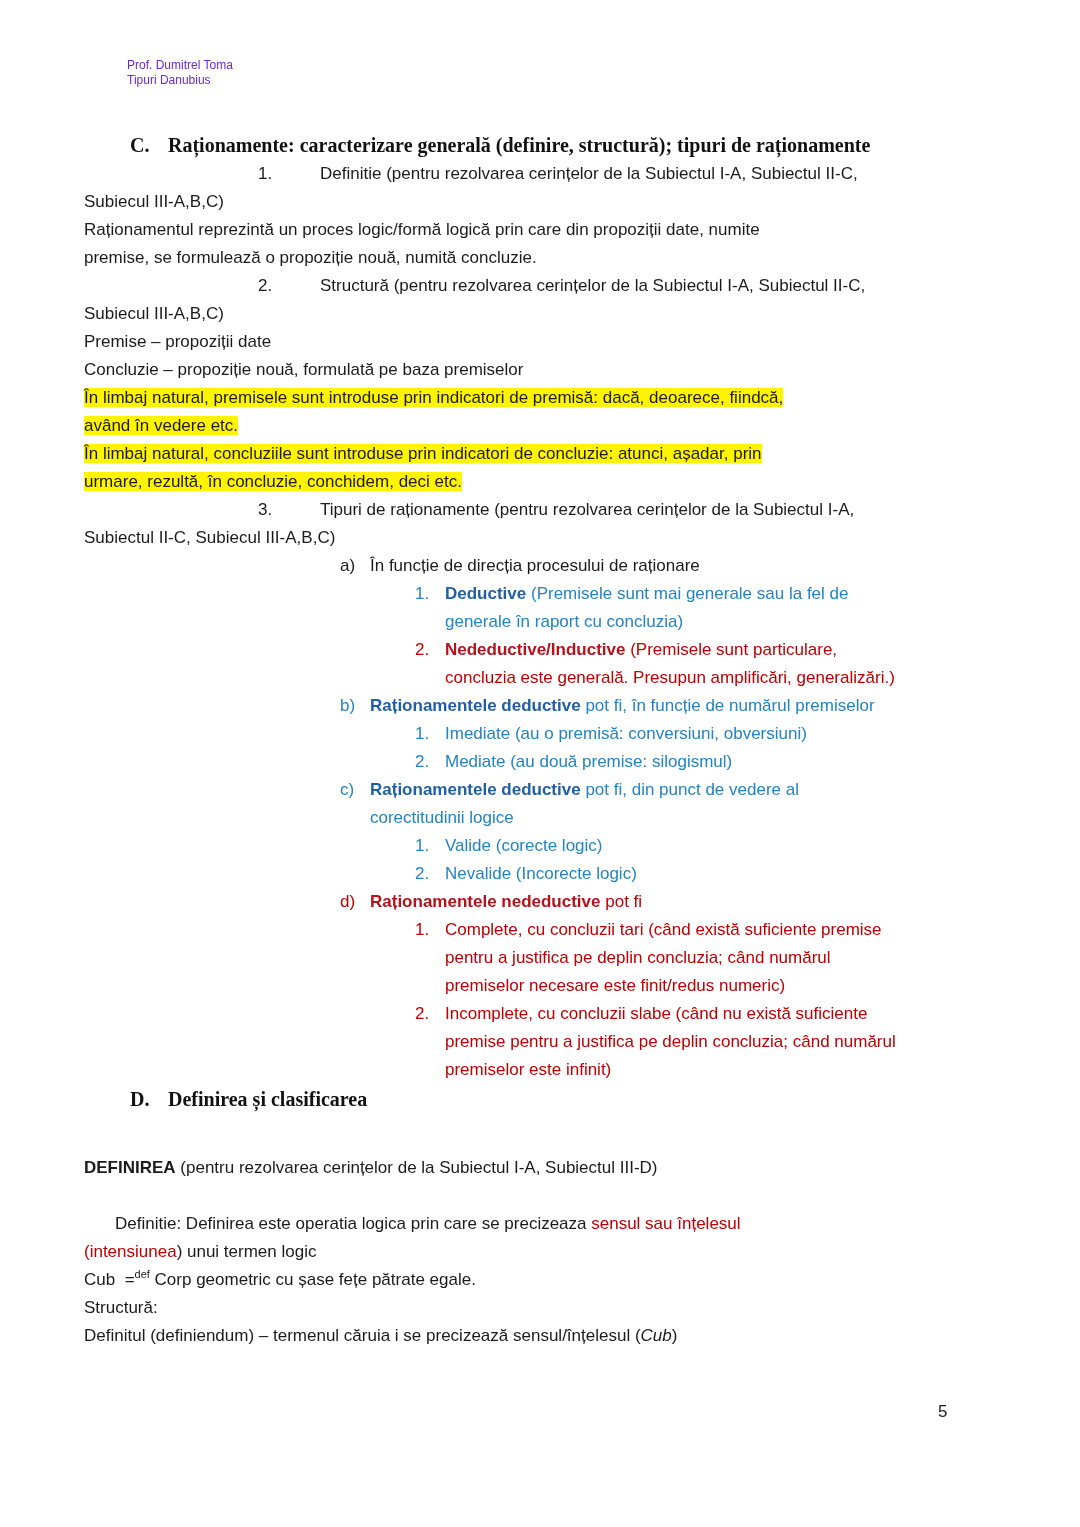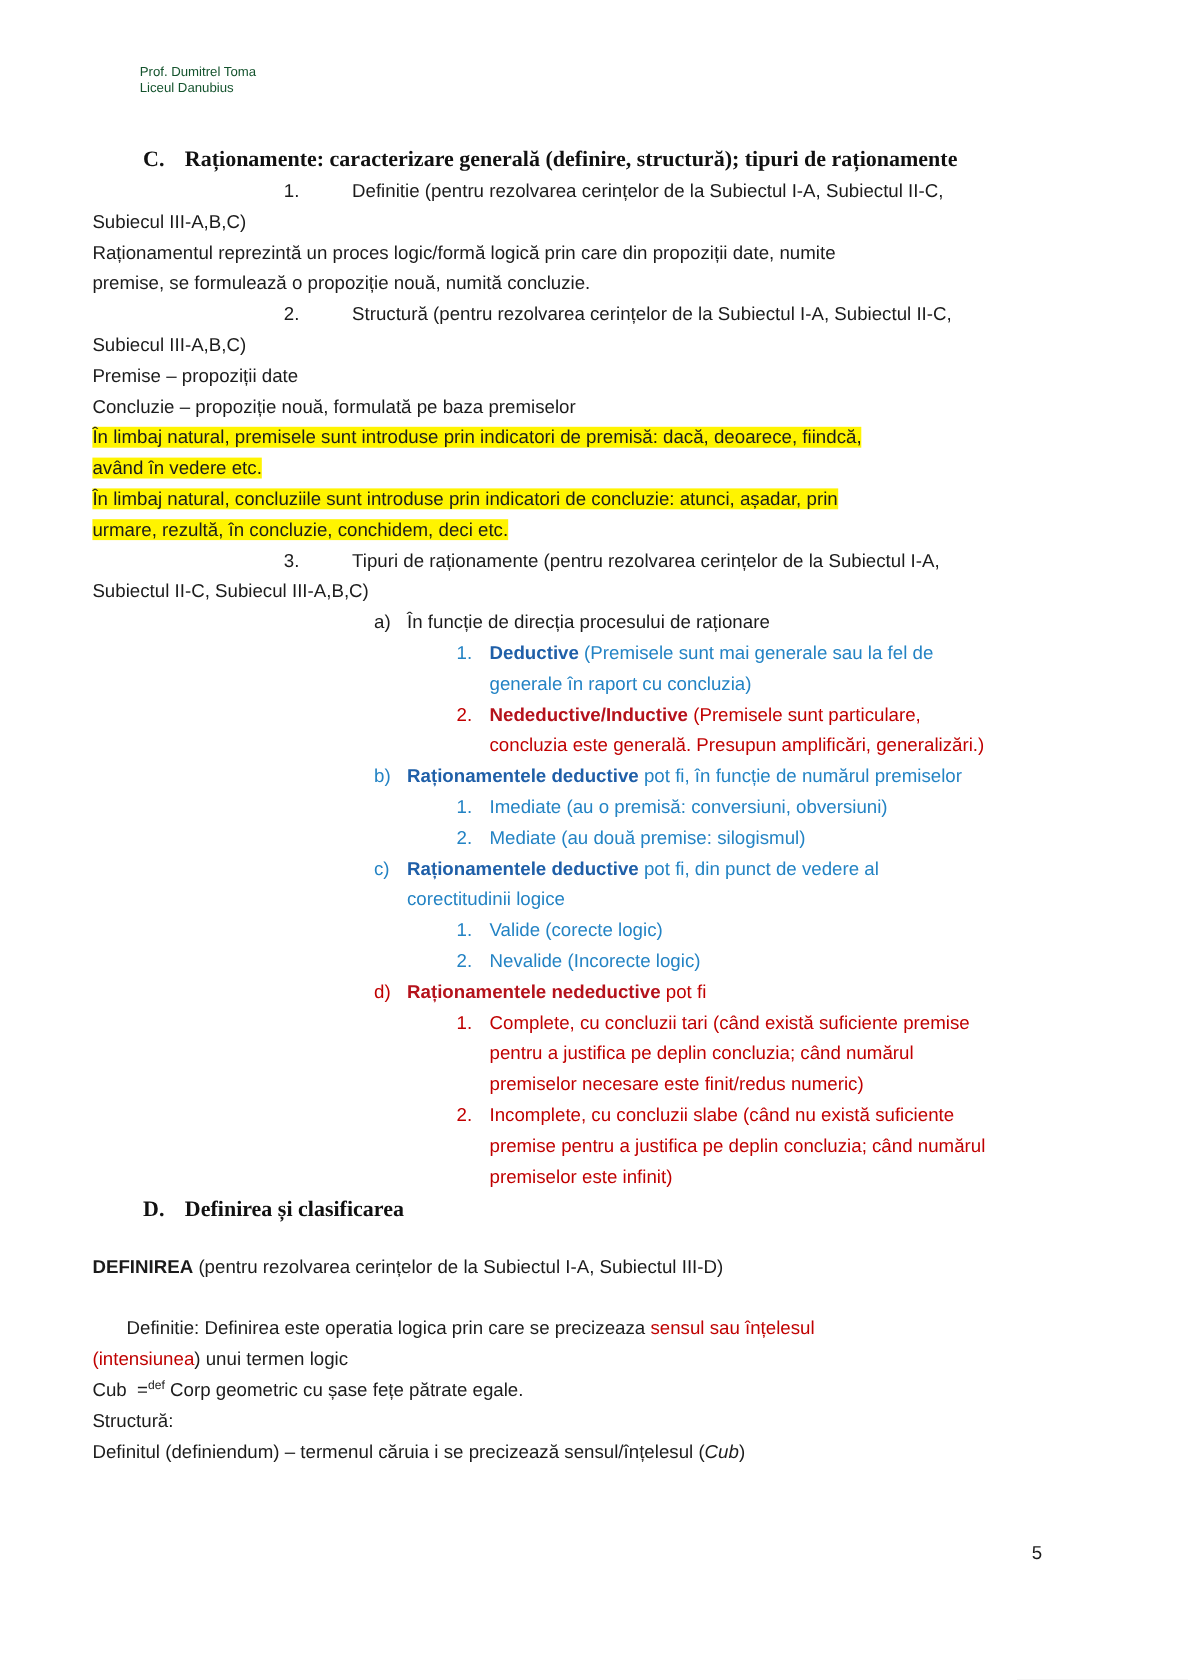--- a/index.html
+++ b/index.html
@@ -7,21 +7,21 @@
     position:relative;
     width:1080px;height:1527px;
     background:#ffffff;
     font-family:"Liberation Sans",sans-serif;
     color:#1b1b1b;
     overflow:hidden;
     margin:0 auto;
   }
   .hdr{
     position:absolute;left:127px;top:58px;
-    font-size:12px;line-height:15px;color:#14532d;
+    font-size:12px;line-height:15px;color:#6d28d9;
   }
   .content{position:absolute;top:130px;left:0;width:100%;}
   .line{
     position:relative;
     min-height:28px;line-height:28px;
     font-size:17px;
     white-space:pre;
   }
   .line .mk{position:absolute;}
   .ind-body{padding-left:84px;}
@@ -46,21 +46,21 @@
     position:absolute;left:938px;top:1402px;
     font-size:17px;color:#1b1b1b;
   }
 </style>
 </head>
 <body>
 
 <div class="page">
   <div class="hdr">
     <div>Prof. Dumitrel Toma</div>
-    <div>Liceul Danubius</div>
+    <div>Tipuri Danubius</div>
   </div>
 
   <div class="content">
       <div class="line ind-heading"><span class="mk">C.</span><span class="seg">Raționamente: caracterizare generală (definire, structură); tipuri de raționamente</span></div>
       <div class="line ind-n1"><span class="mk">1.</span><span class="seg">Definitie (pentru rezolvarea cerințelor de la Subiectul I-A, Subiectul II-C,</span></div>
       <div class="line ind-body"><span class="seg">Subiecul III-A,B,C)</span></div>
       <div class="line ind-body"><span class="seg">Raționamentul reprezintă un proces logic/formă logică prin care din propoziții date, numite</span></div>
       <div class="line ind-body"><span class="seg">premise, se formulează o propoziție nouă, numită concluzie.</span></div>
       <div class="line ind-n1"><span class="mk">2.</span><span class="seg">Structură (pentru rezolvarea cerințelor de la Subiectul I-A, Subiectul II-C,</span></div>
       <div class="line ind-body"><span class="seg">Subiecul III-A,B,C)</span></div>
@@ -85,21 +85,21 @@
       <div class="line ind-n2"><span class="mk c-blue">1.</span><span class="seg c-blue">Valide (corecte logic)</span></div>
       <div class="line ind-n2"><span class="mk c-blue">2.</span><span class="seg c-blue">Nevalide (Incorecte logic)</span></div>
       <div class="line ind-al"><span class="mk c-red">d)</span><span class="seg b c-red">Raționamentele nedeductive</span><span class="seg c-red"> pot fi</span></div>
       <div class="line ind-n2"><span class="mk c-red">1.</span><span class="seg c-red">Complete, cu concluzii tari (când există suficiente premise</span></div>
       <div class="line ind-n2"><span class="seg c-red">pentru a justifica pe deplin concluzia; când numărul</span></div>
       <div class="line ind-n2"><span class="seg c-red">premiselor necesare este finit/redus numeric)</span></div>
       <div class="line ind-n2"><span class="mk c-red">2.</span><span class="seg c-red">Incomplete, cu concluzii slabe (când nu există suficiente</span></div>
       <div class="line ind-n2"><span class="seg c-red">premise pentru a justifica pe deplin concluzia; când numărul</span></div>
       <div class="line ind-n2"><span class="seg c-red">premiselor este infinit)</span></div>
       <div class="line ind-heading"><span class="mk">D.</span><span class="seg">Definirea și clasificarea</span></div>
-      <div class="line ind-body" style="margin-top: 24px;"><span class="seg b">DEFINIREA</span><span class="seg"> (pentru rezolvarea cerințelor de la Subiectul I-A, Subiectul III-D)</span></div>
+      <div class="line ind-body" style="margin-top: 40px;"><span class="seg b">DEFINIREA</span><span class="seg"> (pentru rezolvarea cerințelor de la Subiectul I-A, Subiectul III-D)</span></div>
       <div class="line ind-body" style="margin-top: 28px; margin-left: 31px;"><span class="seg">Definitie: Definirea este operatia logica prin care se precizeaza </span><span class="seg c-red">sensul sau înțelesul</span></div>
       <div class="line ind-body"><span class="seg c-red">(intensiunea</span><span class="seg">) unui termen logic</span></div>
       <div class="line ind-body"><span class="seg">Cub  =</span><span class="seg sup">def</span><span class="seg"> Corp geometric cu șase fețe pătrate egale.</span></div>
       <div class="line ind-body" style=""><span class="seg">Structură:</span></div>
       <div class="line ind-body"><span class="seg">Definitul (definiendum) – termenul căruia i se precizează sensul/înțelesul (</span><span class="seg it">Cub</span><span class="seg">)</span></div>
     </div>
 
   <div class="pageno">5</div>
 </div>
 

